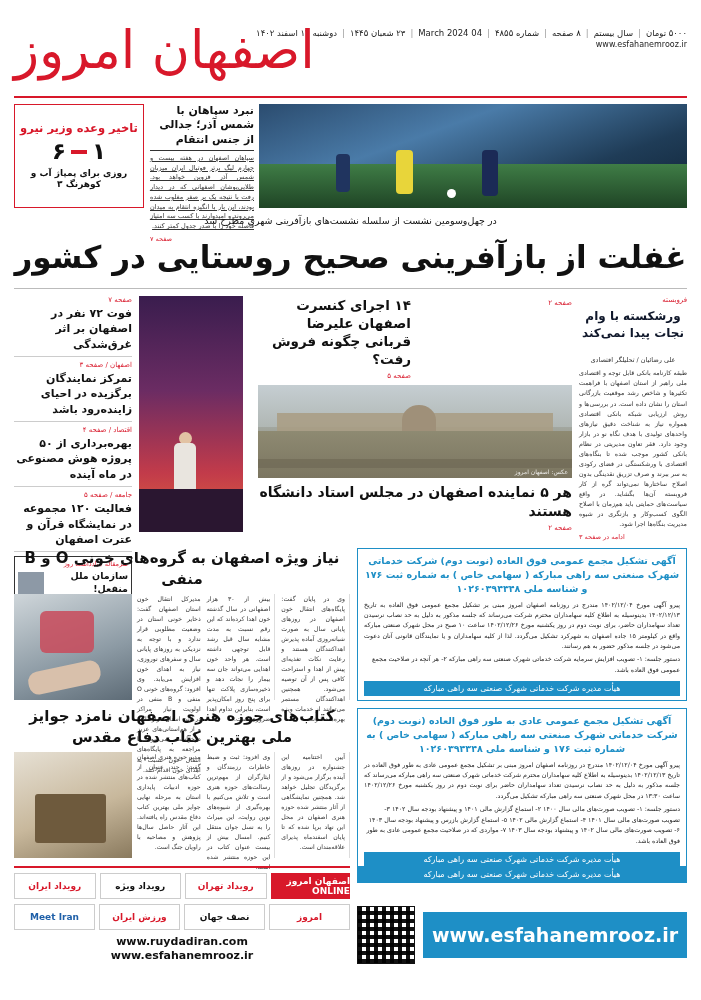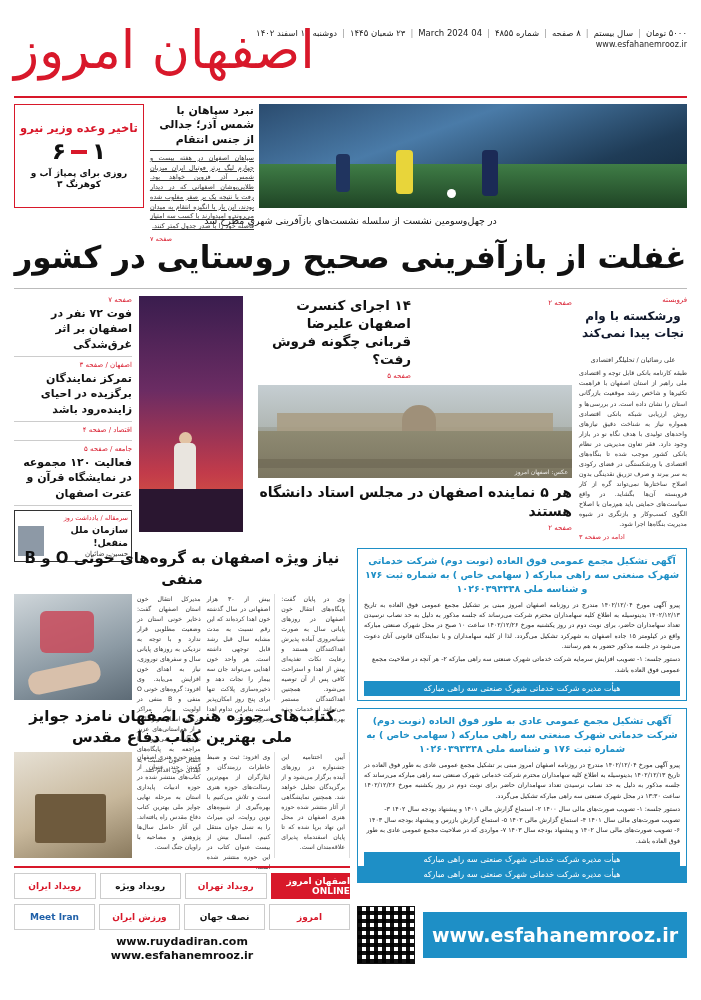--- a/index.html
+++ b/index.html
@@ -529,20 +529,21 @@
       <div class="rail-item">
         <div class="rail-label">صفحه ۷</div>
         <div class="rail-title">فوت ۷۲ نفر در اصفهان بر اثر غرق‌شدگی</div>
       </div>
       <div class="rail-item">
         <div class="rail-label">اصفهان / صفحه ۳</div>
         <div class="rail-title">تمرکز نمایندگان برگزیده در احیای زاینده‌رود باشد</div>
       </div>
       <div class="rail-item">
         <div class="rail-label">اقتصاد / صفحه ۴</div>
+        <div class="rail-title">بهره‌برداری از ۵۰ پروژه هوش مصنوعی در ماه آینده</div>
       </div>
       <div class="rail-item">
         <div class="rail-label">جامعه / صفحه ۵</div>
         <div class="rail-title">فعالیت ۱۲۰ مجموعه در نمایشگاه قرآن و عترت اصفهان</div>
       </div>
       <div class="rail-ad">
         <div class="rail-ad-top">سرمقاله / یادداشت روز</div>
         <div class="rail-ad-body">
           <div class="rail-ad-photo"></div>
           <div>

